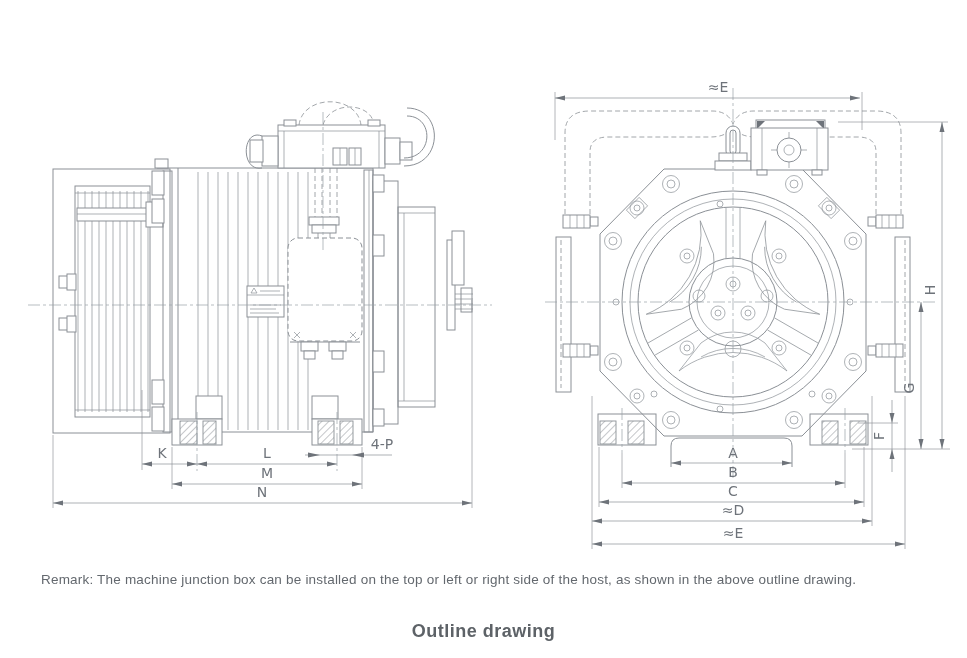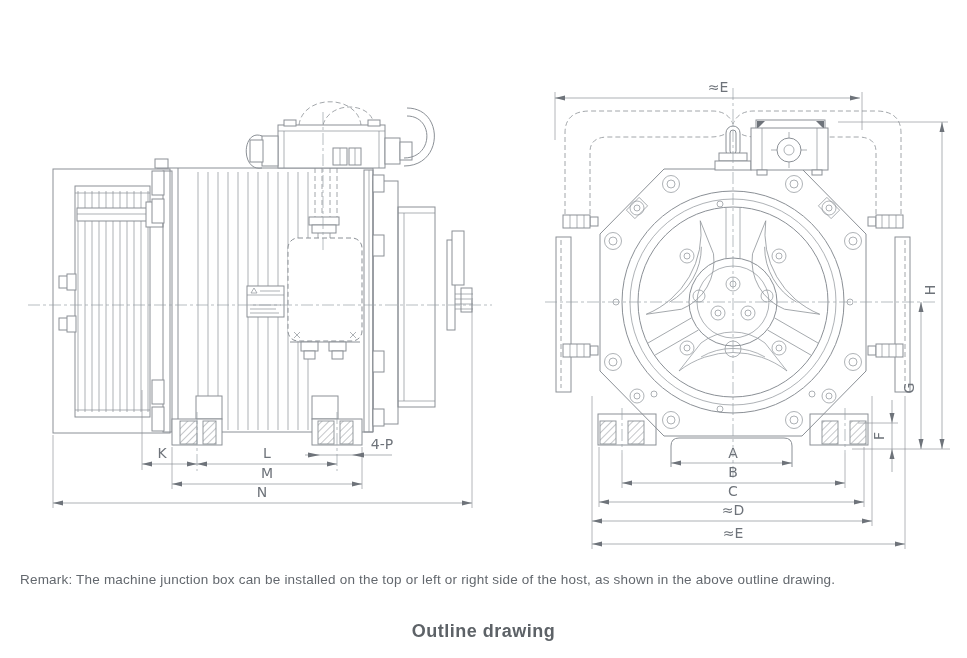--- a/index.html
+++ b/index.html
@@ -6,21 +6,21 @@
   #stage {
     position:relative; width:967px; height:658px; background:#ffffff;
     font-family:"Liberation Sans","DejaVu Sans",sans-serif; overflow:hidden;
   }
   #drawing-svg { position:absolute; left:0; top:0; }
   .dim-label {
     font-family:"DejaVu Sans","Liberation Sans",sans-serif;
     font-size:14px; fill:#6e737a; text-anchor:middle;
   }
   #remark {
-    position:absolute; left:20px; top:572px; width:920px;
+    position:absolute; left:41px; top:572px; width:920px;
     font-size:13.5px; color:#63686e; letter-spacing:0.2px;
   }
   #title {
     position:absolute; left:0; top:621px; width:967px; text-align:center;
     font-size:18px; font-weight:bold; color:#5d6267; letter-spacing:0.5px;
   }
   .ln  { stroke:#8b9096; stroke-width:1;   fill:none; }
   .lnt { stroke:#8b9096; stroke-width:0.7; fill:none; }
   .wf  { stroke:#8b9096; stroke-width:1;   fill:#ffffff; }
   .cl  { stroke:#9aa0a6; stroke-width:0.7; fill:none; stroke-dasharray:12 3 3 3; }

